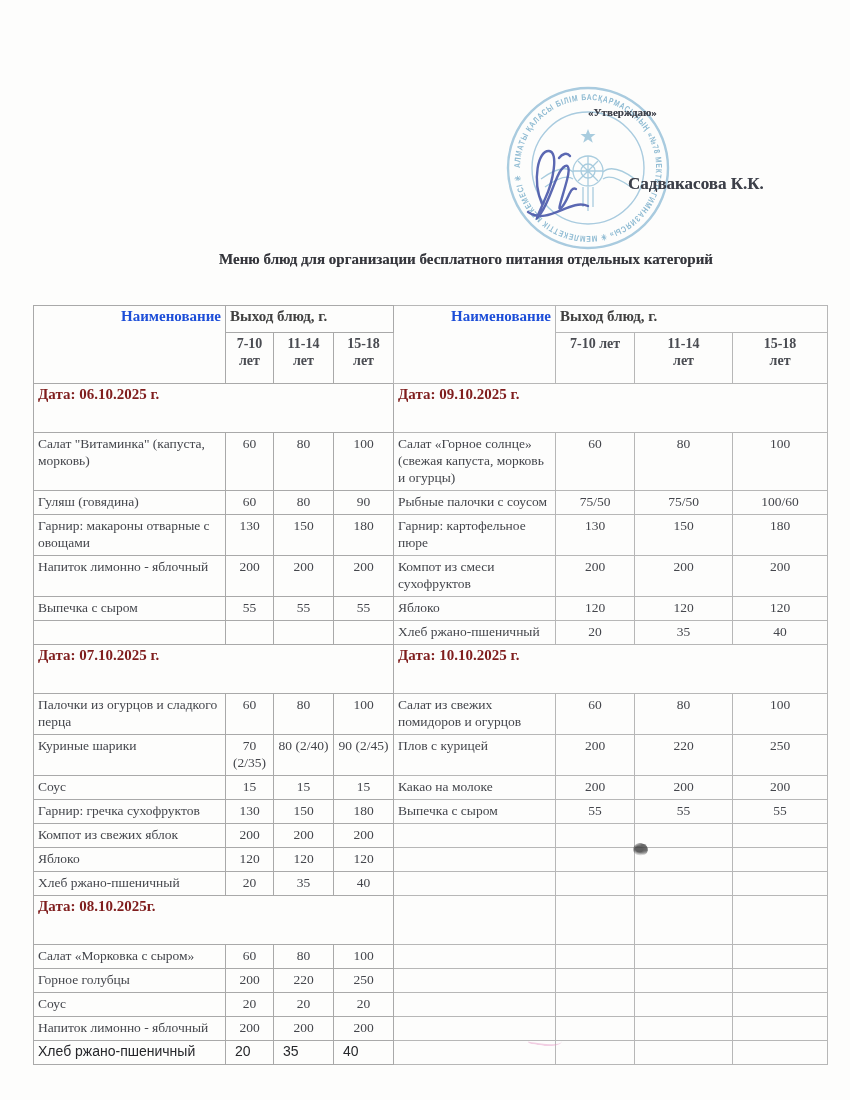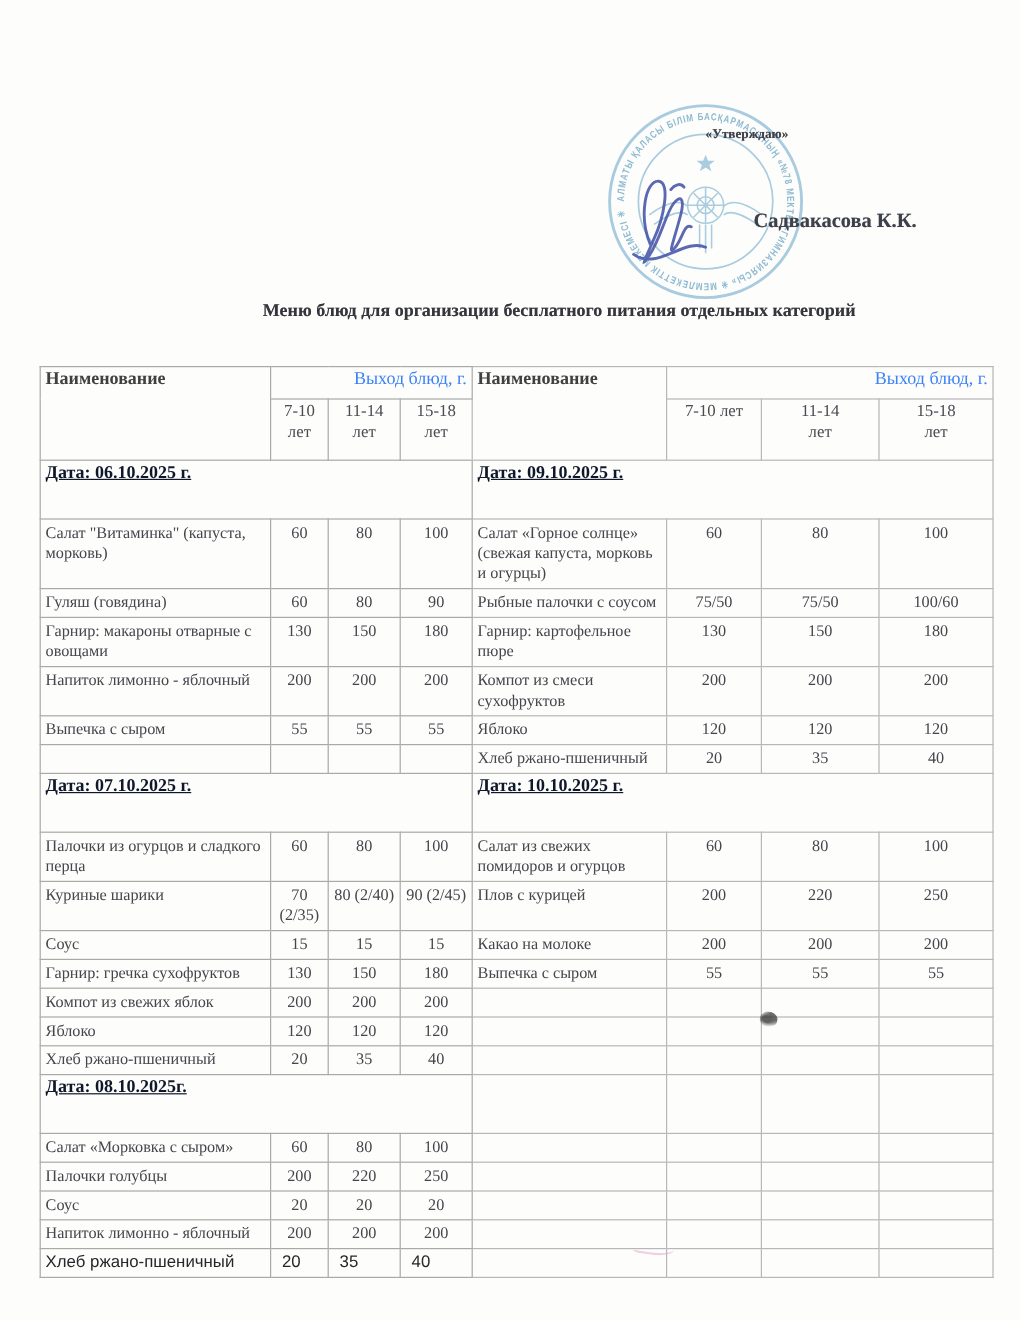--- a/index.html
+++ b/index.html
@@ -23,26 +23,26 @@
              font-weight:bold; font-size:15px; line-height:20px; color:#35363c;
              text-shadow:0 0 .5px rgba(53,54,60,.5);padding-left:41px;}
   
   table.menu{position:absolute; left:33px; top:305px; width:794px;
              border-collapse:collapse; table-layout:fixed;
              font-size:13.5px; line-height:17px; color:#44464c;}
   table.menu th, table.menu td{border:1px solid #a9a9a9; padding:2px 4px 4px 4px;
              vertical-align:top; overflow:hidden;}
   table.menu .rhs{border-color:#b7b7b7;}
   table.menu{border:1.5px solid #8f8f8f;}
-  th.name-h{font-weight:bold; font-size:15px; text-align:left; vertical-align:middle; color:#404040;margin-top:13px;}
-  th.out-h{font-weight:normal; font-size:15px; text-align:right; height:20px; color:#3b82f6;}
-  th.age-h{font-weight:normal; font-size:14px; text-align:center; height:44px;
+  th.name-h{font-weight:bold; font-size:15px; text-align:right; vertical-align:middle; color:#1d4ed8;margin-top:13px;}
+  th.out-h{font-weight:bold; font-size:15px; text-align:left; height:20px; color:#404040;}
+  th.age-h{font-weight:bold; font-size:14px; text-align:center; height:44px;
            white-space:pre-line; color:#4a4c52;}
-  td.date-cell{font-weight:bold; font-size:15px; color:#0f172a; height:42px;
-               vertical-align:middle; padding-left:4px;text-decoration:underline;}
+  td.date-cell{font-weight:bold; font-size:15px; color:#7f1d1d; height:42px;
+               vertical-align:middle; padding-left:4px;}
   td.name-cell{text-align:left;}
   td.val-cell{text-align:center;}
   td.sans{font-family:"Liberation Sans","DejaVu Sans",sans-serif; color:#26272b; font-size:14px;}
   td.val-cell.sans{text-align:left; padding-left:9px;}
   
   .smudge{position:absolute; left:633px; top:843px; width:15px; height:13px; z-index:2;
           background:radial-gradient(ellipse at 40% 50%, #3a3a3a 0 30%, rgba(58,58,58,.55) 45%, transparent 70%),
                      radial-gradient(ellipse at 80% 20%, #4a4a4a 0 25%, transparent 60%);
           border-radius:50%; opacity:.8; transform:rotate(12deg);}
   .pink-mark{position:absolute; left:528px; top:1034px; width:34px; height:10px; z-index:2;
@@ -274,21 +274,21 @@
           <td class="name-cell">Салат «Морковка с сыром»</td>
           <td class="val-cell">60</td>
           <td class="val-cell">80</td>
           <td class="val-cell">100</td>
           <td class="name-cell rhs">&nbsp;</td>
           <td class="val-cell rhs">&nbsp;</td>
           <td class="val-cell rhs">&nbsp;</td>
           <td class="val-cell rhs">&nbsp;</td>
         </tr>
         <tr>
-          <td class="name-cell">Палочки голубцы</td>
+          <td class="name-cell">Горное голубцы</td>
           <td class="val-cell">200</td>
           <td class="val-cell">220</td>
           <td class="val-cell">250</td>
           <td class="name-cell rhs">&nbsp;</td>
           <td class="val-cell rhs">&nbsp;</td>
           <td class="val-cell rhs">&nbsp;</td>
           <td class="val-cell rhs">&nbsp;</td>
         </tr>
         <tr>
           <td class="name-cell">Соус</td>

